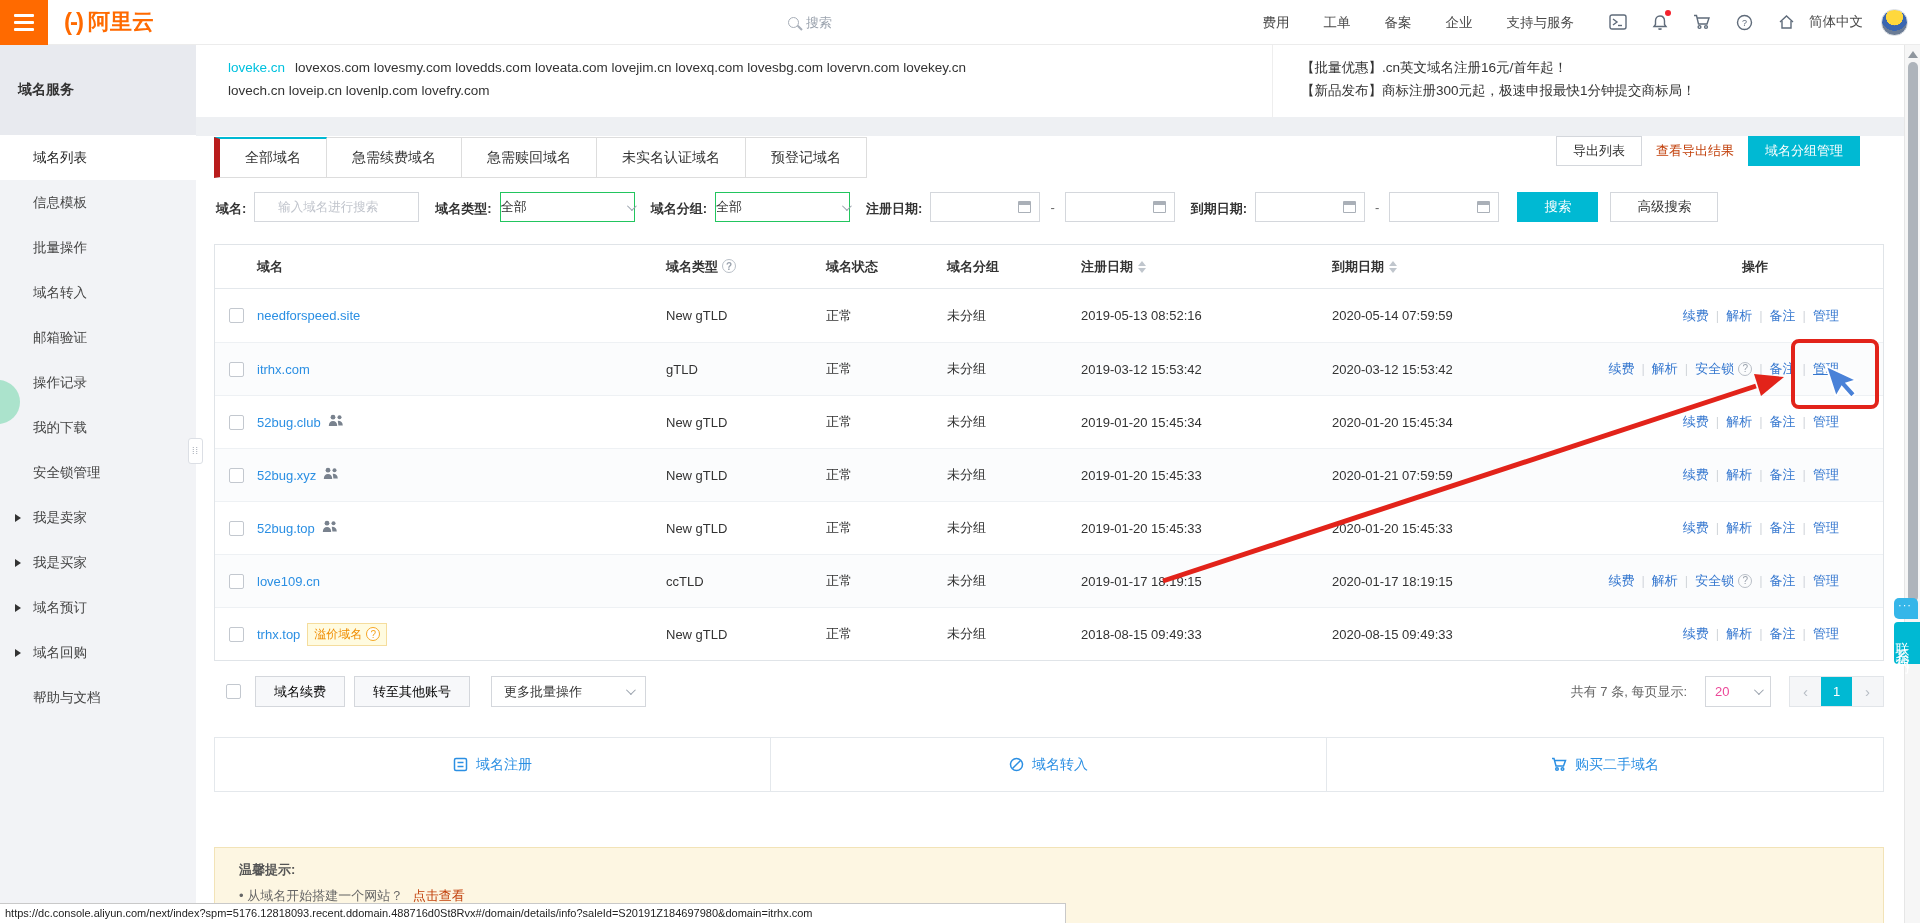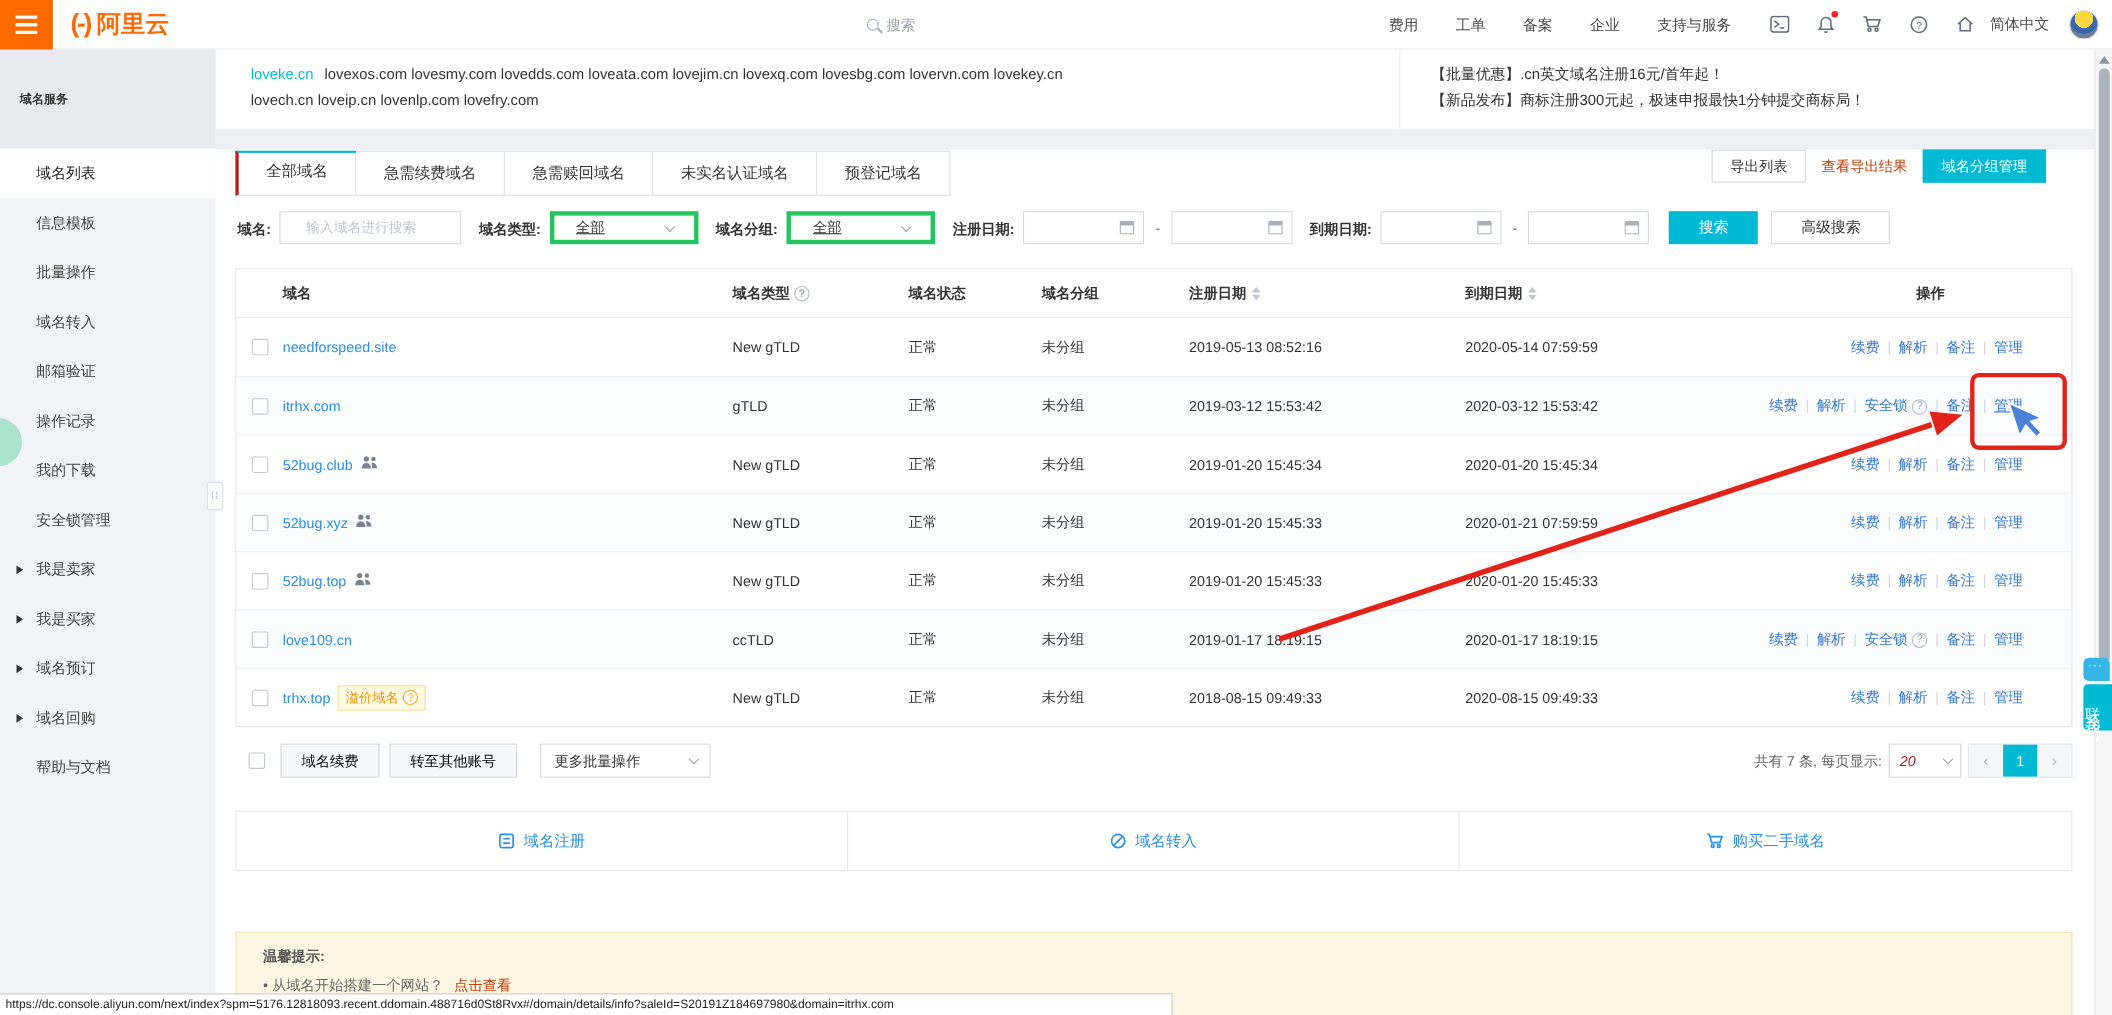--- a/index.html
+++ b/index.html
@@ -21,55 +21,55 @@
   .top-icons { display:flex; align-items:center; gap:24px; margin:0 14px 0 18px; }
   .top-icons .ticon { position:relative; width:18px; height:18px; display:flex; align-items:center; justify-content:center; cursor:pointer; }
   .ticon svg { stroke:#5f6b7a; fill:none; stroke-width:1.4; }
   .red-dot { position:absolute; right:-2px; top:-3px; width:6px; height:6px; border-radius:50%; background:#f5222d; }
   .lang { font-size:13.5px; color:#4a4a4a; margin-right:18px; cursor:pointer; }
   .avatar { width:27px; height:27px; border-radius:50%; margin-right:12px; cursor:pointer;
     background:radial-gradient(circle at 50% 28%, #ffd83d 0 38%, #3a66b0 39% 62%, #6b7c95 63%); border:1px solid #d8dce2; }
 
   
   .sidebar { position:absolute; left:0; top:45px; width:196px; height:878px; background:#f2f3f6; z-index:20; }
-  .sb-title { height:90px; background:#e8eaef; display:flex; align-items:center; padding-left:18px; font-size:11px; font-weight:bold; color:#333; }
+  .sb-title { height:90px; background:#e8eaef; display:flex; align-items:center; padding-left:18px; font-size:14px; font-weight:bold; color:#333; }
   .sb-item { height:45px; display:flex; align-items:center; padding-left:33px; font-size:13.5px; color:#444; cursor:pointer; position:relative; }
   .sb-item.active { background:#fff; color:#222; }
   .sb-item .tri { position:absolute; left:15px; width:0; height:0; border-left:6px solid #333; border-top:4px solid transparent; border-bottom:4px solid transparent; }
   .sb-handle { position:absolute; left:188px; top:438px; width:15px; height:26px; background:#fff; border:1px solid #dcdfe5; border-radius:3px; z-index:25; display:flex; align-items:center; justify-content:center; color:#9aa2ad; font-size:9px; letter-spacing:1px; cursor:pointer; }
   .float-circle { position:absolute; left:-24px; top:380px; width:44px; height:44px; border-radius:50%; background:#abe3cc; z-index:26; }
 
   
   .content { position:absolute; left:196px; top:45px; width:1724px; height:878px; background:#fff; }
   .promo { height:72px; display:flex; background:#fff; }
   .promo-left { padding:11px 0 0 32px; width:1076px; line-height:23px; font-size:13.5px; color:#333; }
   .promo-left .hl { color:#00c1de; margin-right:10px; cursor:pointer; }
   .promo-right { padding:11px 0 0 28px; border-left:1px solid #eee; line-height:23px; font-size:13.5px; color:#333; }
   .gray-band { height:19px; background:#eef0f3; }
 
   .main { padding:0 36px 0 18px; position:relative; }
 
   
   .tabs-row { position:relative; height:42px; }
   .tabs { display:flex; position:absolute; left:0; top:1px; }
   .tab { height:41px; line-height:39px; padding:0 25px; border:1px solid #ddd; border-left:none; background:#fff; font-size:14px; color:#333; cursor:pointer; }
-  .tab:first-child { border-left:3px solid #b91c1c;font-family:Liberation Mono, monospace; }
+  .tab:first-child { border-left:6px solid #b91c1c; }
   .tab.active { border-top:2px solid #00b9d3; line-height:37px; font-weight:normal; }
   .toolbar { position:absolute; right:24px; top:0; display:flex; align-items:center; gap:14px; }
   .btn { height:30px; line-height:28px; padding:0 16px; border:1px solid #d4d7dc; background:#fff; font-size:13px; color:#333; cursor:pointer; display:inline-block; }
   .btn.teal { background:#00b9d3; border-color:#00b9d3; color:#fff; }
   .link { color:#c2410c; cursor:pointer; text-decoration:none; }
 
   
   .filter-row { margin-top:14px; display:flex; align-items:center; font-size:13px; }
   .f-label { font-weight:bold; color:#333; margin:4px 8px 0 16px; white-space:nowrap; }
   .f-label:first-child { margin-left:2px; }
   .f-input { width:165px; height:30px; border:1px solid #d4d7dc; padding:0 23px; font-size:12.5px; color:#333; background:#fff; font-family:inherit; }
   .f-input::placeholder { color:#c0c4cc; }
-  .f-select { width:135px; height:30px; border:4px solid #22c55e; background:#fff; display:flex; align-items:center; justify-content:space-between; padding:0 20px; cursor:pointer;text-decoration:underline; }
+  .f-select { width:135px; height:30px; border:1px solid #22c55e; background:#fff; display:flex; align-items:center; justify-content:space-between; padding:0 0; cursor:pointer; }
   .caret { width:7px; height:7px; border:solid #9aa2ad; border-width:0 1.5px 1.5px 0; transform:rotate(45deg) translateY(-2px); }
   .f-date { width:110px; height:30px; border:1px solid #d4d7dc; background:#fff; display:flex; align-items:center; justify-content:flex-end; padding:0 8px; cursor:text; }
   .cal { width:13px; height:12px; border:1px solid #aab0b8; border-top:4px solid #aab0b8; border-radius:1px; }
   .dash { margin:0 10px; color:#666; }
   .f-btn-search { margin-left:18px; width:81px; height:30px; background:#00b9d3; color:#fff; border:none; font-size:13.5px; cursor:pointer; }
   .f-btn-adv { margin-left:12px; width:108px; height:30px; background:#fff; border:1px solid #d4d7dc; font-size:13.5px; color:#333; cursor:pointer; }
 
   
   .table { margin-top:22px; border:1px solid #e0e4e8; }
   .thead, .tr { display:grid; grid-template-columns:40px 409px 160px 121px 134px 251px 230px 1fr; align-items:center; }
@@ -96,21 +96,21 @@
   .act.boxed { text-decoration:underline; }
   .sep { color:#d3d7dc; margin:0 7px; }
   .ppl-icon svg { fill:#79828e; }
 
   
   .batch-row { margin-top:15px; display:flex; align-items:center; }
   .batch-row .checkbox { margin:0 14px 0 12px; }
   .batch-btn { height:31px; line-height:29px; padding:0 18px; background:#f7f8fa; border:1px solid #d4d7dc; margin-right:9px; font-size:13px; cursor:pointer; }
   .batch-select { width:155px; height:31px; border:1px solid #d4d7dc; background:#fff; display:flex; align-items:center; justify-content:space-between; padding:0 12px; margin-left:12px; cursor:pointer; }
   .pagination { margin-left:auto; display:flex; align-items:center; color:#666; font-size:13px; }
-  .pg-select { width:66px; height:31px; border:1px solid #d4d7dc; display:flex; align-items:center; justify-content:space-between; padding:0 9px; margin:0 6px; color:#b91c1c; cursor:pointer;font-style:italic; }
+  .pg-select { width:66px; height:31px; border:1px solid #d4d7dc; display:flex; align-items:center; justify-content:space-between; padding:0 9px; margin:0 18px; color:#ec4899; cursor:pointer; }
   .pager { display:flex; border:1px solid #e2e5e9; background:#f5f6f8; }
   .pg-btn { width:31px; height:29px; display:flex; align-items:center; justify-content:center; color:#b7bdc5; font-size:15px; cursor:pointer; }
   .pg-btn.cur { background:#00b9d3; color:#fff; font-size:13px; }
 
   
   .footer-actions { margin-top:30px; border:1px solid #e4e8ec; display:grid; grid-template-columns:1fr 1fr 1fr; height:55px; }
   .fa-cell { display:flex; align-items:center; justify-content:center; gap:8px; border-right:1px solid #e4e8ec; color:#2b8fe3; font-size:14px; cursor:pointer; }
   .fa-cell:last-child { border-right:none; }
   .fa-cell svg { stroke:#2b8fe3; fill:none; stroke-width:1.5; }
 

